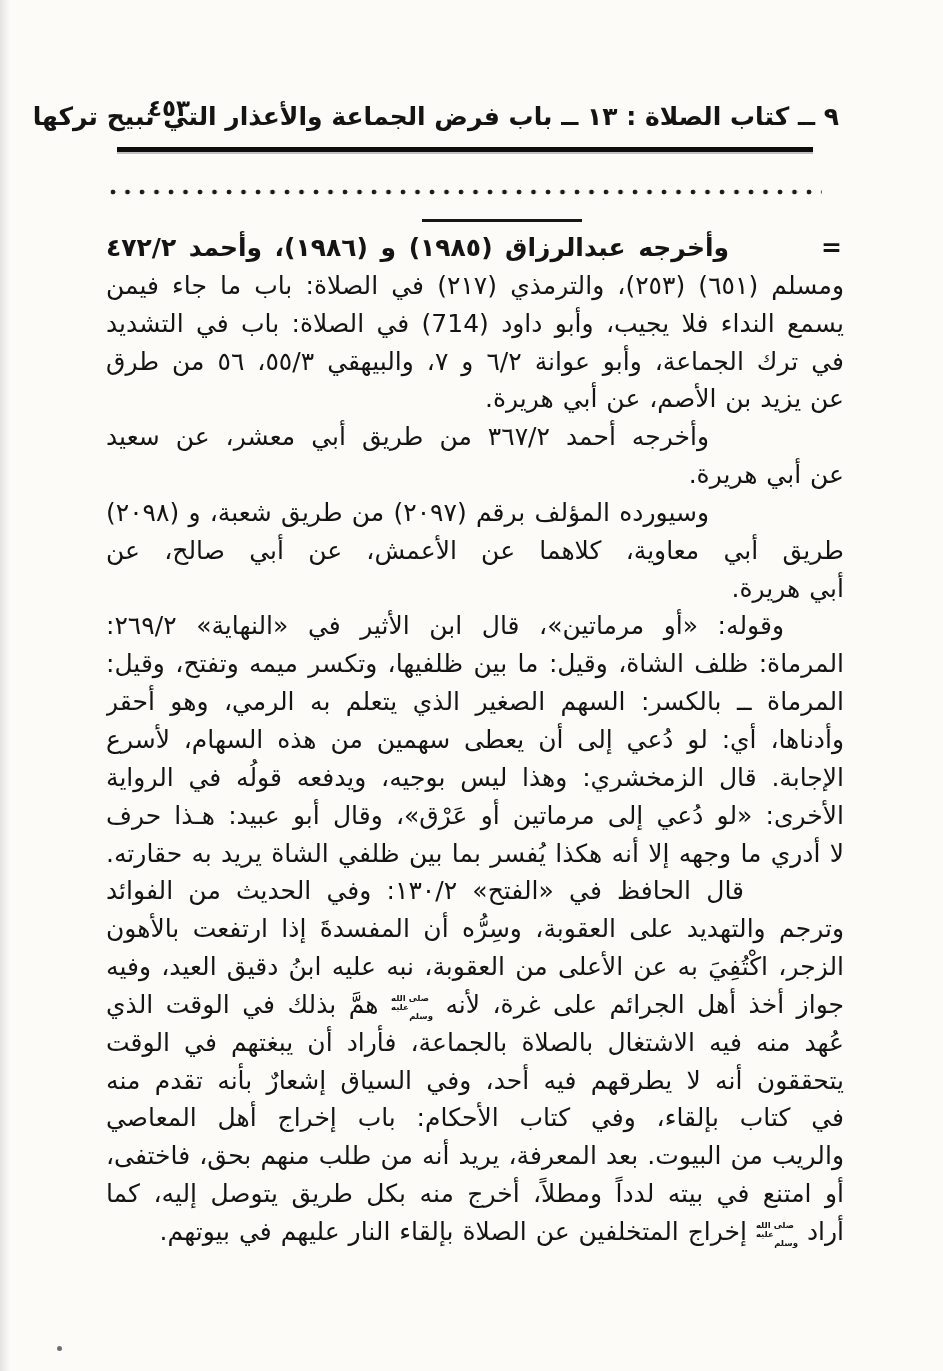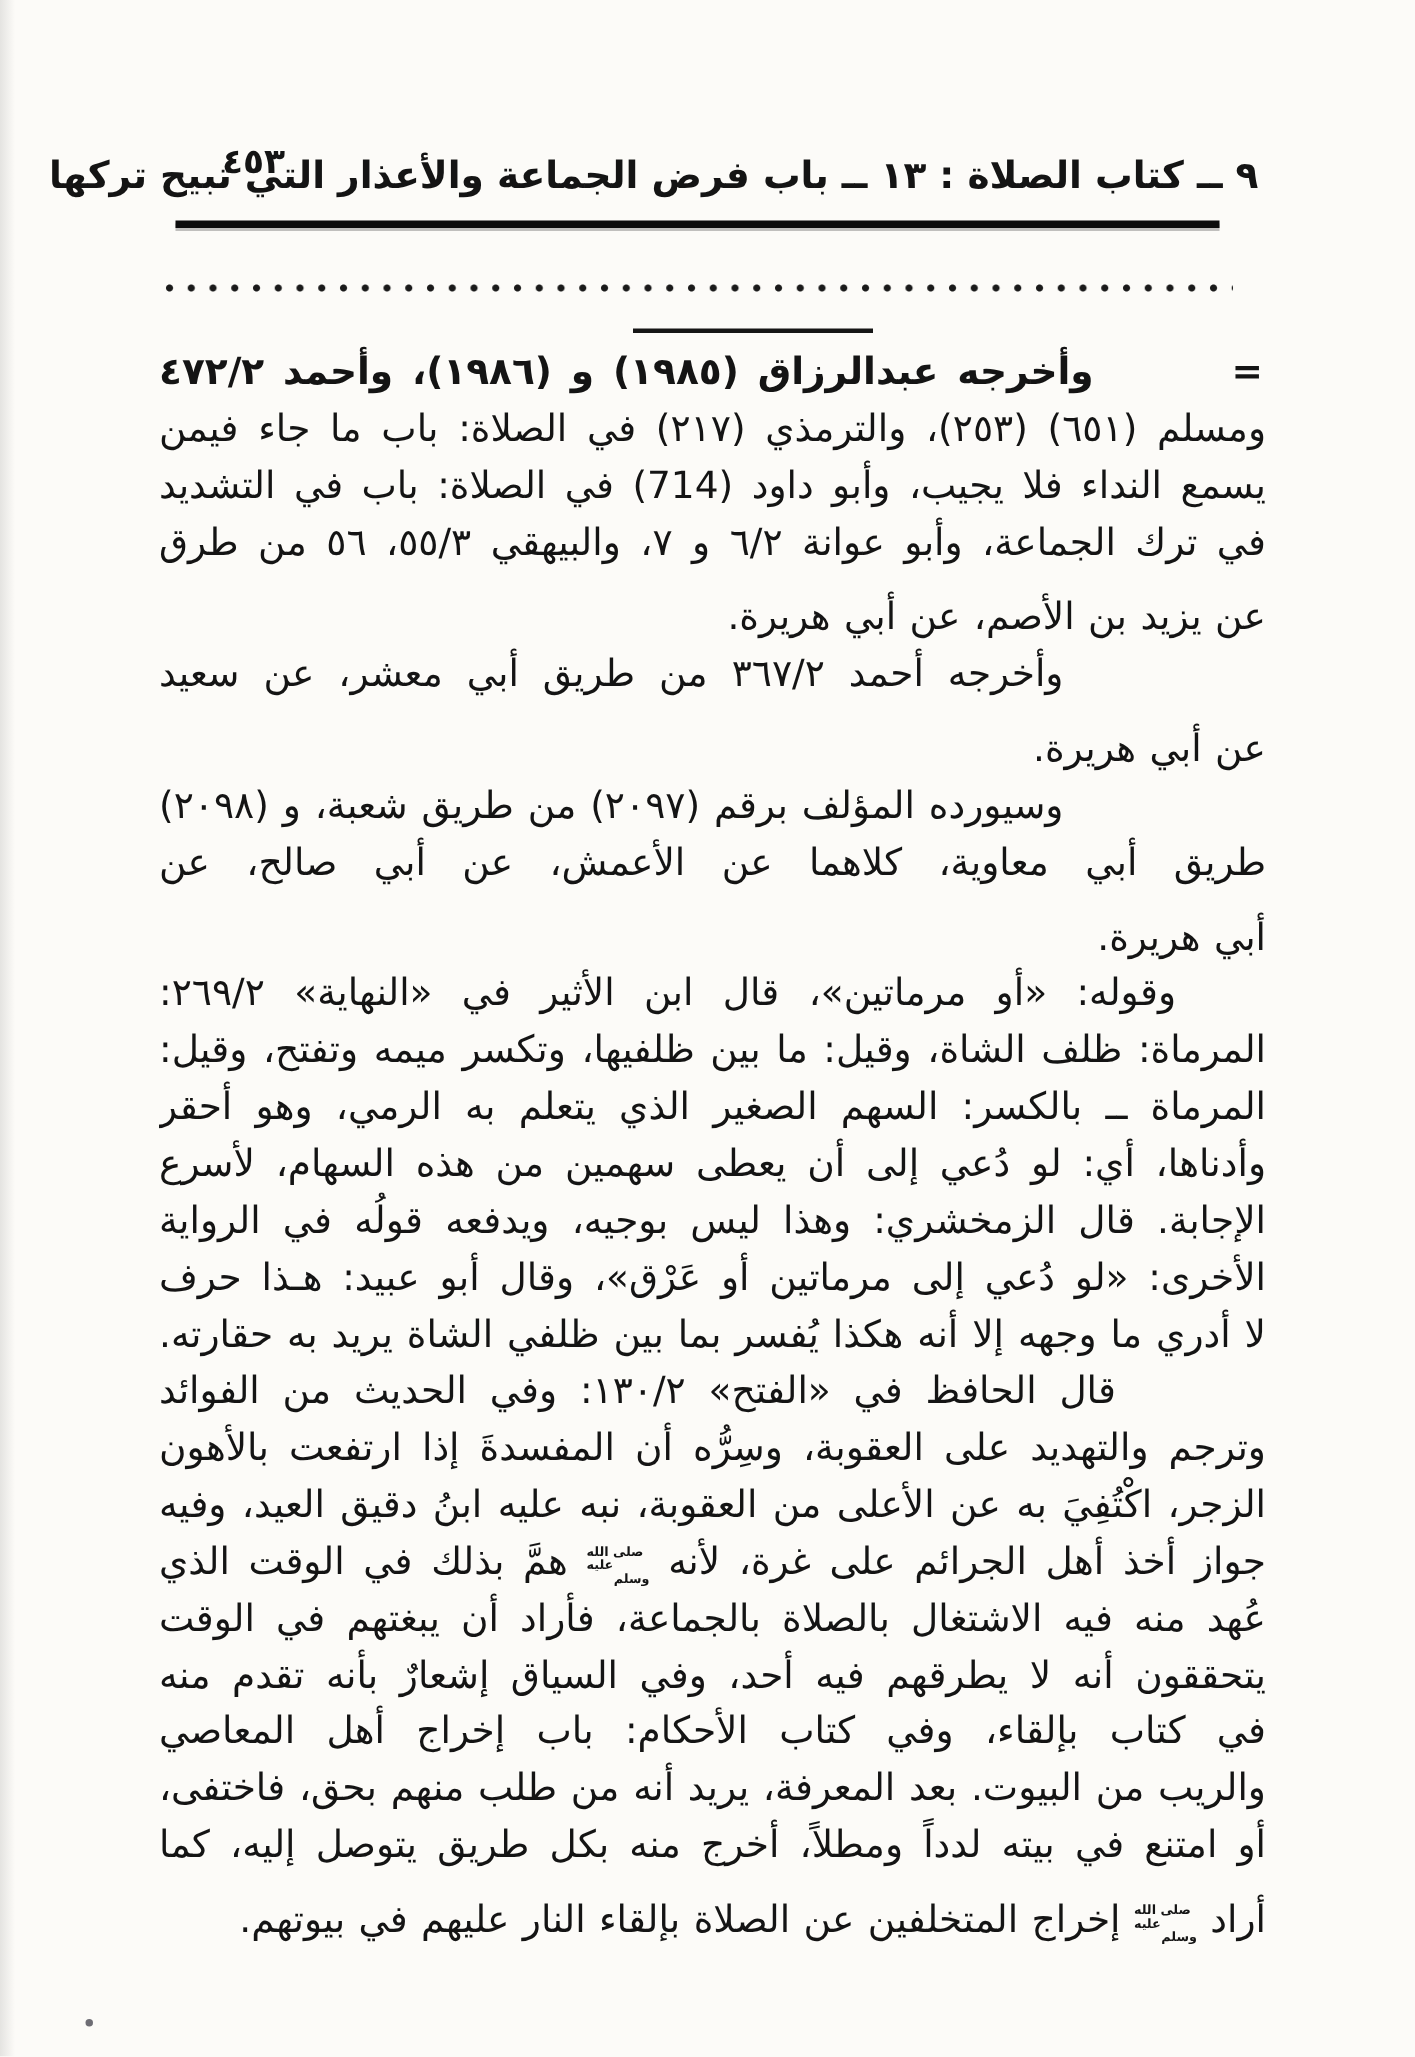--- a/index.html
+++ b/index.html
@@ -52,21 +52,21 @@
     font-size:25px;
     line-height:37.85px;
   }
   .line {
     height:37.85px;
     text-align:justify;
     text-align-last:justify;
     overflow:hidden;
     word-spacing:1px;
   }
-  .line.last { text-align-last:right;margin-top:12px; }
+  .line.last { text-align-last:right; }
   .cont-line { display:flex; align-items:flex-start; }
   .cont-mark {
     flex:0 0 auto;
     font-weight:bold;
     padding-right:2px;
   }
   .cont-gap { flex:0 0 92px; }
   .cont-text {
     flex:1 1 auto; display:block;
     text-align:justify; text-align-last:justify;font-weight:bold;

